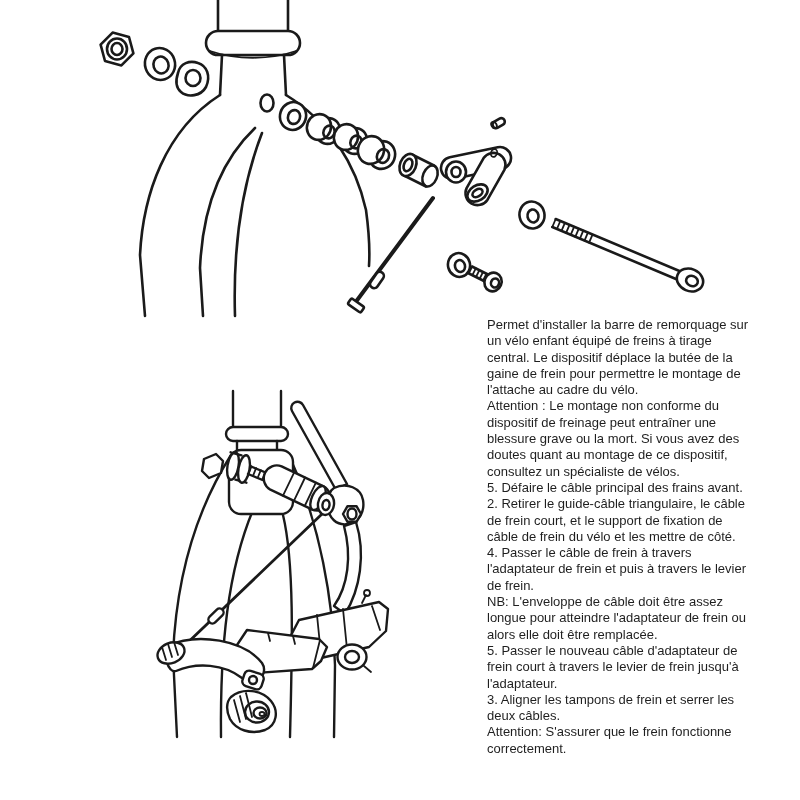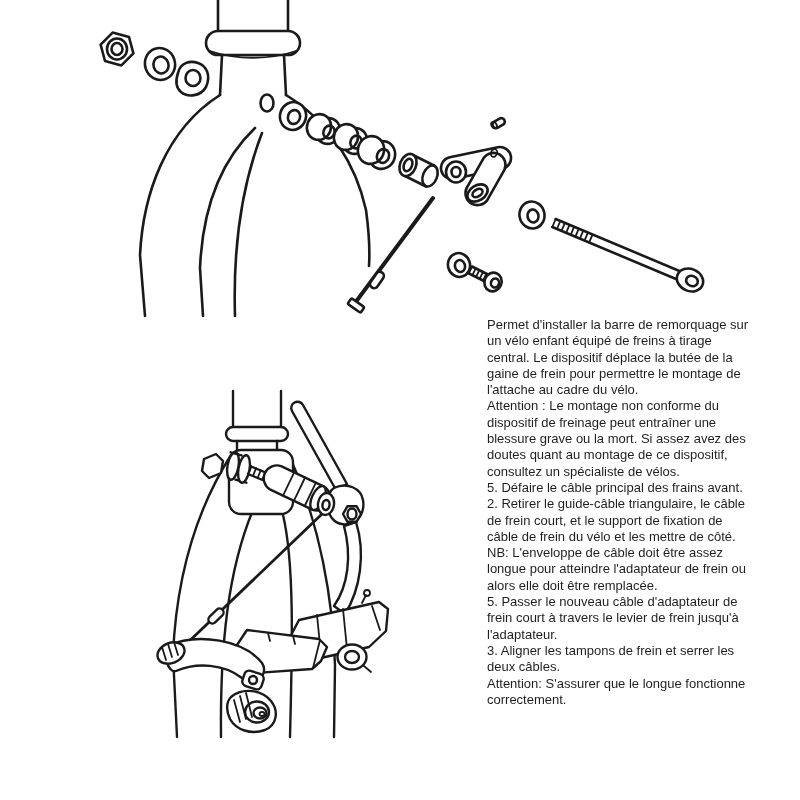--- a/index.html
+++ b/index.html
@@ -254,32 +254,35 @@
   </svg>
 
   <div class="text-col">
     <div class="tblock">Permet d'installer la barre de remorquage sur
 un vélo enfant équipé de freins à tirage
 central. Le dispositif déplace la butée de la
 gaine de frein pour permettre le montage de
 l'attache au cadre du vélo.</div>
     <div class="tblock">Attention : Le montage non conforme du
 dispositif de freinage peut entraîner une
-blessure grave ou la mort. Si assez avez des
+blessure grave ou la mort. Si vous avez des
 doutes quant au montage de ce dispositif,
 consultez un spécialiste de vélos.</div>
     <div class="tblock">5. Défaire le câble principal des frains avant.</div>
     <div class="tblock">2. Retirer le guide-câble triangulaire, le câble
 de frein court, et le support de fixation de
 câble de frein du vélo et les mettre de côté.</div>
+    <div class="tblock">4. Passer le câble de frein à travers
+l'adaptateur de frein et puis à travers le levier
+de frein.</div>
     <div class="tblock">NB: L'enveloppe de câble doit être assez
 longue pour atteindre l'adaptateur de frein ou
 alors elle doit être remplacée.</div>
     <div class="tblock">5. Passer le nouveau câble d'adaptateur de
 frein court à travers le levier de frein jusqu'à
 l'adaptateur.</div>
     <div class="tblock">3. Aligner les tampons de frein et serrer les
 deux câbles.</div>
-    <div class="tblock">Attention: S'assurer que le longue fonctionne
+    <div class="tblock">Attention: S'assurer que le frein fonctionne
 correctement.</div>
   </div>
 
 </div>
 
 </body></html>

